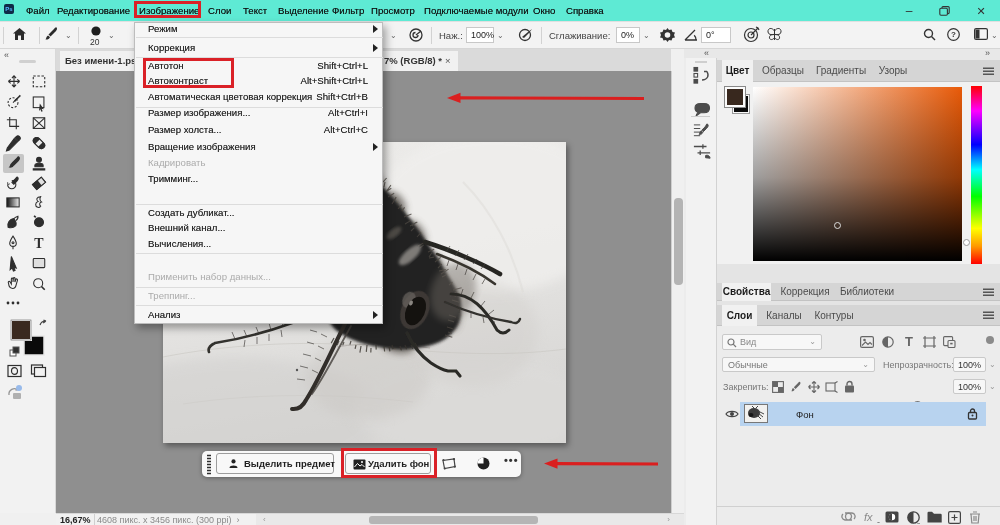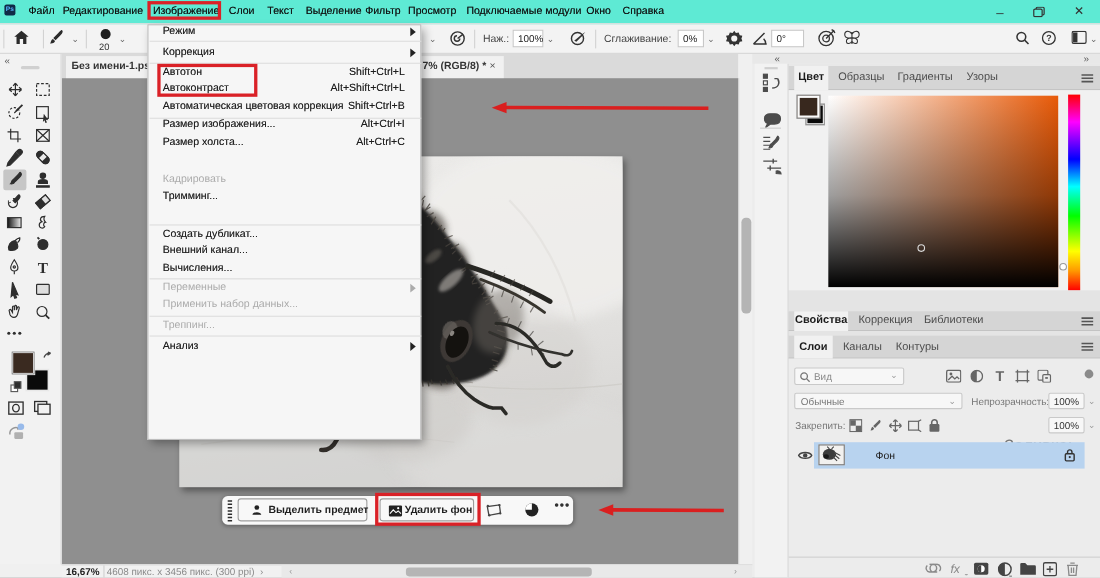--- a/index.html
+++ b/index.html
@@ -20,21 +20,21 @@
 #tabbar{position:absolute;left:56px;top:49px;width:615px;height:22px;background:#dadada;z-index:4}
 #doctab{position:absolute;left:4px;top:2px;width:398px;height:20px;background:#f1f1f1;font-size:9.5px;color:#333;font-weight:700;line-height:20px;white-space:nowrap}
 #canvasarea{position:absolute;left:56px;top:71px;width:615px;height:442px;background:#8f8f8f;z-index:1}
 #vscroll{position:absolute;left:671px;top:71px;width:13px;height:442px;background:#f0f0f0;border-left:1px solid #cfcfcf;z-index:4}
 #vthumb{position:absolute;left:2px;top:127px;width:9px;height:87px;background:#b4b4b4;border-radius:4px}
 #statusbar{position:absolute;left:56px;top:513px;width:628px;height:12px;background:#f1f1f1;border-top:1px solid #d8d8d8;z-index:6}
 #rightcol{position:absolute;left:684px;top:49px;width:316px;height:476px;background:#ececec;z-index:5}
 
 #paper{position:absolute;left:163px;top:142px;width:403px;height:301px;box-shadow:2px 3px 6px rgba(0,0,0,.4);z-index:2}
 
-#ddmenu{position:absolute;left:134px;top:22px;width:249px;height:378px;background:#f6f6f6;border:1px solid #bdbdbd;box-shadow:3px 4px 8px rgba(0,0,0,.35);z-index:40}
+#ddmenu{position:absolute;left:134px;top:22px;width:249px;height:302px;background:#f6f6f6;border:1px solid #bdbdbd;box-shadow:3px 4px 8px rgba(0,0,0,.35);z-index:40}
 .mitem{position:absolute;left:0;width:100%;height:16px;font-size:9.6px;color:#1e1e1e;white-space:nowrap}
 .mitem .lab{position:absolute;left:13px;top:0;line-height:16px;text-shadow:0 0 0.6px rgba(0,0,0,0.5)}
 .mitem .sc{position:absolute;right:14px;top:0;line-height:16px;color:#1e1e1e;text-shadow:0 0 0.6px rgba(0,0,0,0.5)}
 .mitem .arr{position:absolute;right:4px;top:4px;width:0;height:0;border-left:5px solid #222;border-top:4px solid transparent;border-bottom:4px solid transparent}
 .mitem.dis .lab,.mitem.dis .sc{color:#ababab;text-shadow:none}
 .mitem.dis .arr{border-left-color:#ababab}
 .msep{position:absolute;left:1px;width:247px;height:1px;background:#dcdcdc}
 
 .redbox{position:absolute;border:3px solid #da2127;z-index:50}
 .redarrow{position:absolute;z-index:50}
@@ -609,41 +609,41 @@
       </div>
   <div class="msep" style="top:84px"></div>
   <div class="mitem" style="top:82px">
         <span class="lab">Размер изображения...</span>
         <span class="sc">Alt+Ctrl+I</span>
       </div>
   <div class="mitem" style="top:99px">
         <span class="lab">Размер холста...</span>
         <span class="sc">Alt+Ctrl+C</span>
       </div>
+  <div class="mitem" style="top:116px">
+        <span class="lab">Вращение изображения</span>
+        <span class="arr"></span>
+      </div>
   <div class="mitem dis" style="top:132px">
         <span class="lab">Кадрировать</span>
       </div>
   <div class="mitem" style="top:148px">
         <span class="lab">Тримминг...</span>
       </div>
   <div class="msep" style="top:181px"></div>
   <div class="mitem" style="top:182px">
         <span class="lab">Создать дубликат...</span>
       </div>
   <div class="mitem" style="top:213px">
         <span class="lab">Вычисления...</span>
       </div>
   <div class="mitem" style="top:197px">
         <span class="lab">Внешний канал...</span>
       </div>
   <div class="msep" style="top:230px"></div>
-  <div class="mitem dis" style="top:231px">
-        <span class="lab">Переменные</span>
-        <span class="arr"></span>
-      </div>
   <div class="mitem dis" style="top:246px">
         <span class="lab">Применить набор данных...</span>
       </div>
   <div class="msep" style="top:264px"></div>
   <div class="mitem dis" style="top:265px">
         <span class="lab">Треппинг...</span>
       </div>
   <div class="msep" style="top:282px"></div>
   <div class="mitem" style="top:284px">
         <span class="lab">Анализ</span>

